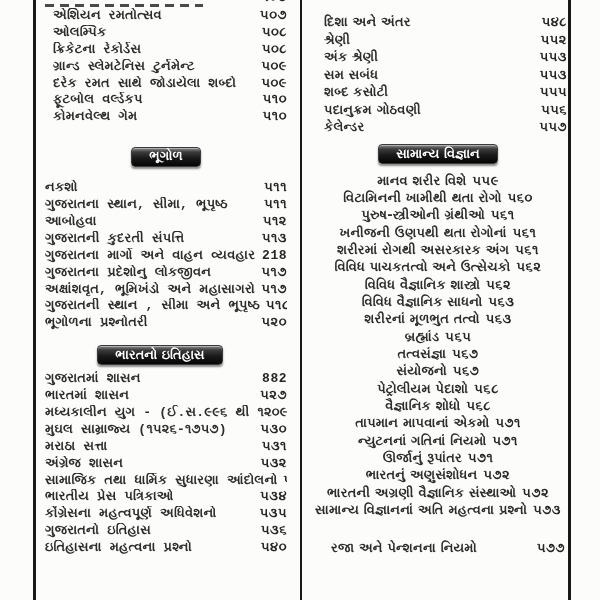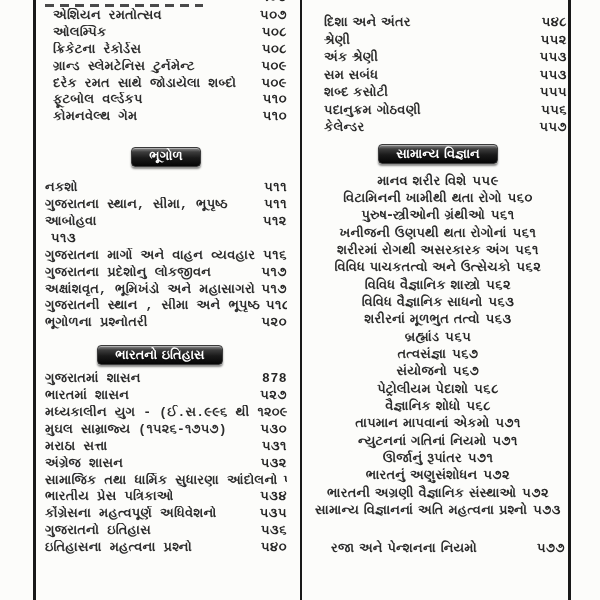--- a/index.html
+++ b/index.html
@@ -94,25 +94,26 @@
           </div>
           <div class="toc-row">
             <span class="lbl">ગુજરાતના સ્થાન, સીમા, ભૂપૃષ્ઠ</span>
             <span class="pg">૫૧૧</span>
           </div>
           <div class="toc-row">
             <span class="lbl">આબોહવા</span>
             <span class="pg">૫૧૨</span>
           </div>
           <div class="toc-row">
+            <span class="lbl">ગુજરાતની કુદરતી સંપત્તિ</span>
             <span class="pg">૫૧૩</span>
           </div>
           <div class="toc-row">
             <span class="lbl">ગુજરાતના માર્ગો અને વાહન વ્યવહાર</span>
-            <span class="pg">૫૧૬</span>
+            <span class="pg">218</span>
           </div>
           <div class="toc-row">
             <span class="lbl">ગુજરાતના પ્રદેશોનુ લોકજીવન</span>
             <span class="pg">૫૧૭</span>
           </div>
           <div class="toc-row">
             <span class="lbl">અક્ષાંશવૃત, ભૂમિખંડો અને મહાસાગરો</span>
             <span class="pg">૫૧૭</span>
           </div>
           <div class="toc-row">
@@ -123,21 +124,21 @@
             <span class="lbl">ભૂગોળના પ્રશ્નોતરી</span>
             <span class="pg">૫૨૦</span>
           </div>
         </div>
       </div>
       <div class="sec sec-2">
         <div class="pill-wrap"><span class="pill">ભારતનો ઇતિહાસ</span></div>
         <div class="rows">
           <div class="toc-row">
             <span class="lbl">ગુજરાતમાં શાસન</span>
-            <span class="pg">878</span>
+            <span class="pg">882</span>
           </div>
           <div class="toc-row">
             <span class="lbl">ભારતમાં શાસન</span>
             <span class="pg">૫૨૭</span>
           </div>
           <div class="toc-row">
             <span class="lbl">મધ્યકાલીન યુગ - (ઈ.સ.૯૯૬ થી ૧૨૦૯)</span>
             <span class="pg">૫૨૮</span>
           </div>
           <div class="toc-row">

